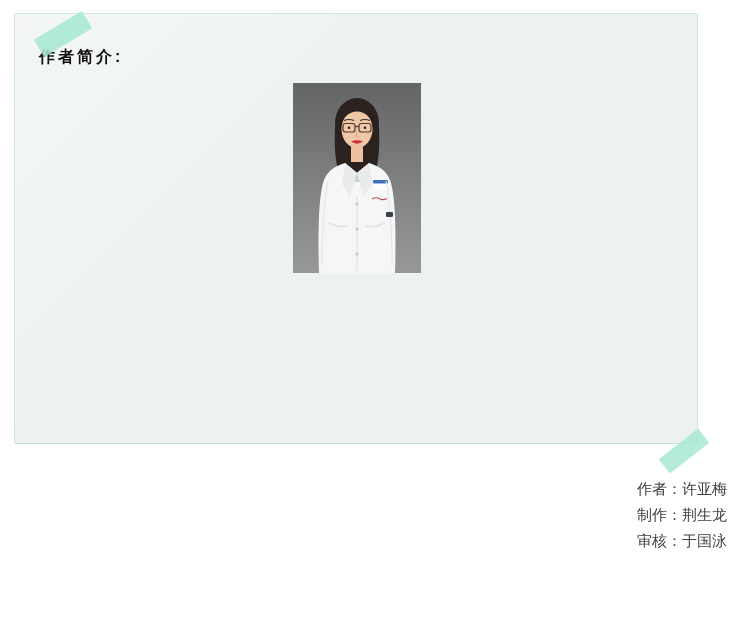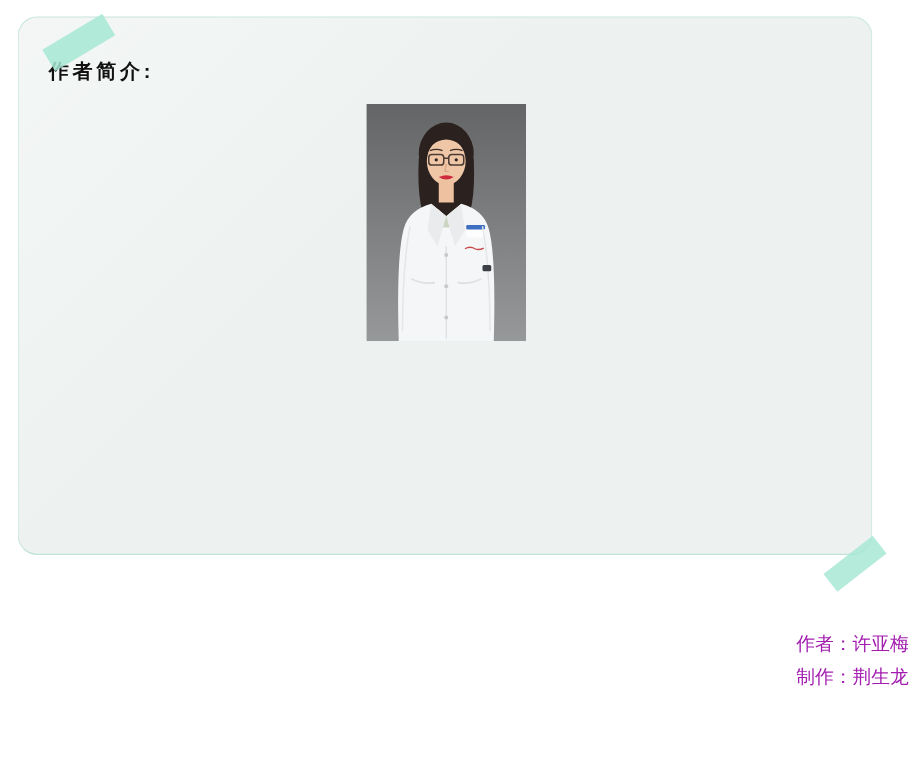--- a/index.html
+++ b/index.html
@@ -19,21 +19,21 @@
     position: absolute;
     left: 14px;
     top: 13px;
     width: 684px;
     height: 431px;
     background:
       linear-gradient(135deg, rgba(255,255,255,0.35) 0%, rgba(255,255,255,0) 40%),
       #edf2f0;
     border: 1px solid #cfe9e1;
     border-bottom-color: #bfe3d9;
-    border-radius: 16px;
+    border-radius: 2px;
     box-sizing: border-box;
   }
   .tape {
     position: absolute;
     background: #a7e7d4;
     opacity: 0.85;
     z-index: 3;
   }
   .tape-tl {
     left: 20px;
@@ -76,25 +76,25 @@
     line-height: 32px;
     color: #1f1f1f;
     text-align: justify;
     text-indent: 2em;
     white-space: pre-line;
     letter-spacing: 0.5px;
   }
   .credits {
     position: absolute;
     right: 12px;
-    top: 503px;
+    top: 476px;
     text-align: right;
     font-size: 15px;
     line-height: 26px;
-    color: #a21caf;
+    color: #404040;
   }
   .credit-line {
     white-space: nowrap;
   }
 </style>
 </head>
 <body>
 
 <div class="page">
 
@@ -165,15 +165,16 @@
     </div>
 
 
     <div class="tape tape-tl"></div>
     <div class="tape tape-br"></div>
   </div>
 
   <div class="credits">
     <div class="credit-line">作者：许亚梅</div>
     <div class="credit-line">制作：荆生龙</div>
+    <div class="credit-line">审核：于国泳</div>
   </div>
 
 </div>
 
 </body></html>

